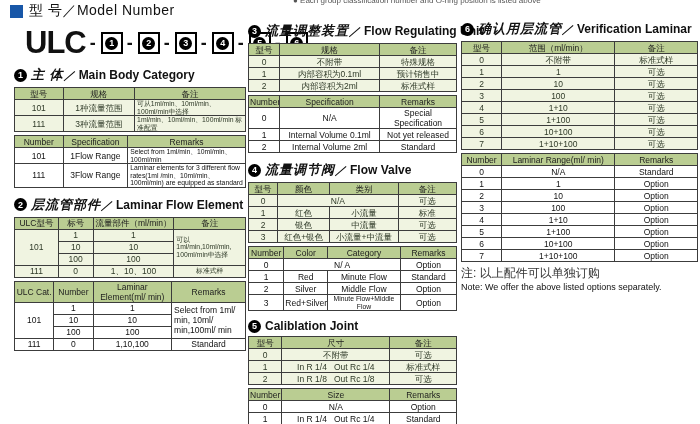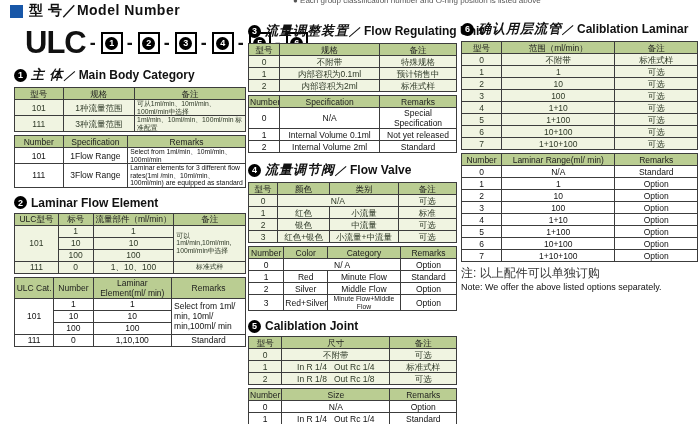--- a/index.html
+++ b/index.html
@@ -2,21 +2,21 @@
 <html><head>
 <meta charset="utf-8">
 <style>
   html,body { margin:0; padding:0; background:#fff; }
   .page { position:relative; width:700px; height:424px; background:#ffffff;
           font-family:"Liberation Sans", sans-serif; overflow:hidden; color:#111; }
 
   
   .doc-header { position:absolute; left:10px; top:2px; display:flex; align-items:center; gap:6px; }
   .bluesq { width:13px; height:13px; background:#1857a8; flex:0 0 auto; }
-  .doc-header-text { font-size:14px; font-weight:bold; letter-spacing:0.5px; white-space:nowrap; }
+  .doc-header-text { font-size:14px; font-weight:normal; letter-spacing:0.5px; white-space:nowrap; }
   .top-note { position:absolute; left:293px; top:-4px; font-size:8px; color:#555; white-space:nowrap; }
 
   
   .model-line { position:absolute; left:25px; top:25px; display:flex; align-items:center; }
   .ulc { font-size:31px; font-weight:bold; letter-spacing:-1px; }
   .digit-box { width:18px; height:18px; border:2px solid #000; display:flex; align-items:center;
                justify-content:center; margin-left:15px; position:relative; background:#fff; }
   .digit-box::before { content:"-"; position:absolute; left:-13px; top:-1px; font-size:18px; font-weight:bold; }
   .digit-circ { width:13px; height:13px; border-radius:50%; background:#000; color:#fff;
                 font-size:9px; font-weight:bold; display:flex; align-items:center; justify-content:center; }
@@ -141,20 +141,21 @@
               <td>111</td>
               <td>3Flow Range</td>
               <td class="small left">Laminar elements for 3 different flow rates(1ml /min、10ml/min、100ml/min) are equipped as standard</td>
             </tr>
           </tbody>
         </table>
     </div>
     <div class="section">
       <div class="sec-title">
         <span class="circ">2</span>
+        <span class="cn-t">层流管部件</span>
         <span class="en-t">Laminar Flow Element</span>
       </div>
       <table class="cn">
           <colgroup>
             <col style="width: 19%;">
             <col style="width: 15%;">
             <col style="width: 35%;">
             <col style="width: 31%;">
           </colgroup>
           <thead>
@@ -452,21 +453,21 @@
         </table>
     </div>
 
   </div>
 
   <div class="col col3">
     <div class="section">
       <div class="sec-title">
         <span class="circ">6</span>
         <span class="cn-t">确认用层流管</span>
-        <span class="en-t">Caliblation Laminar</span>
+        <span class="en-t">Verification Laminar</span>
       </div>
       <table class="cn">
           <colgroup>
             <col style="width: 17%;">
             <col style="width: 48%;">
             <col style="width: 35%;">
           </colgroup>
           <thead>
             <tr>
               <th>型号</th>

